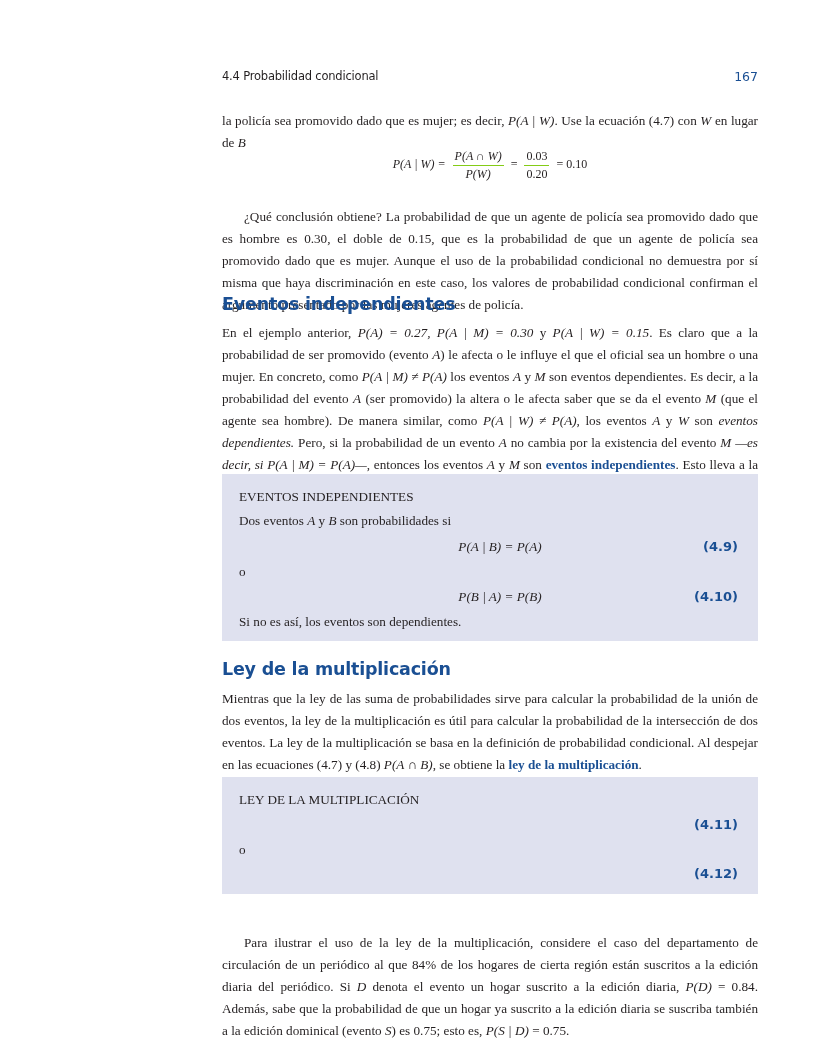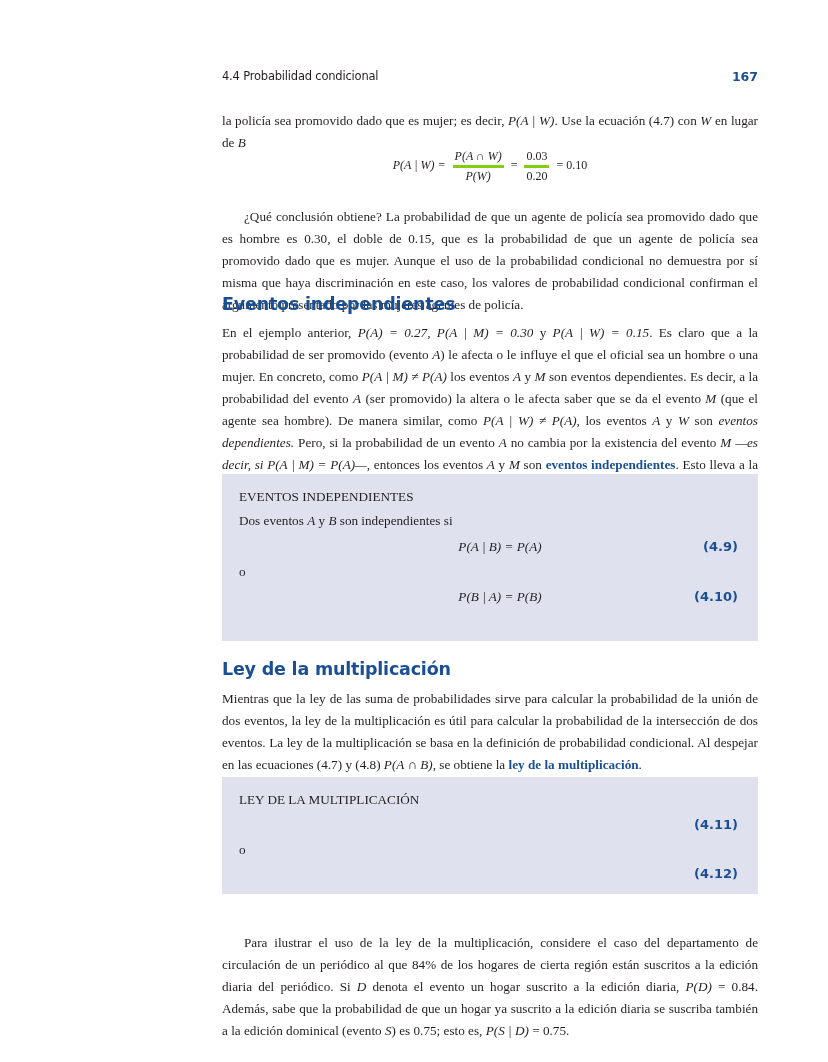--- a/index.html
+++ b/index.html
@@ -2,31 +2,31 @@
 <html><head>
 <meta charset="utf-8">
 <style>
   html, body { margin: 0; padding: 0; background: #ffffff; }
   body { width: 828px; height: 1062px; position: relative; overflow: hidden;
          font-family: "Liberation Serif", "DejaVu Serif", serif; color: #231f20; }
   .page { position: absolute; left: 222px; top: 0; width: 536px; }
   .running-head { position: absolute; top: 69px; left: 0; width: 536px; height: 18px;
          font-family: "DejaVu Sans", "Liberation Sans", sans-serif; font-size: 11.5px; color: #231f20; }
   .running-head .sec { position: absolute; left: 0; top: 0; letter-spacing: -0.2px; }
-  .running-head .pgnum { position: absolute; right: 0; top: 0; font-weight: bold; color: #1a4f93; font-size: 12.5px; }
+  .running-head .pgnum { position: absolute; right: 0; top: 0; font-weight: normal; color: #1a4f93; font-size: 12.5px; }
   .block { position: absolute; left: 0; width: 536px; }
   p.txt { margin: 0; font-size: 13.2px; line-height: 22px; text-align: justify; }
   p.indent { text-indent: 22px; }
   .i { font-style: italic; }
   .kw { color: #1a4f93; font-weight: bold; }
   h2.sect { margin: 0; font-family: "DejaVu Sans", "Liberation Sans", sans-serif; font-weight: bold;
             color: #1a4f93; font-size: 17.5px; letter-spacing: -0.2px; }
   .eq-center { position: absolute; left: 0; width: 536px; text-align: center; font-size: 12px; }
   .frac { display: inline-block; vertical-align: middle; text-align: center; margin: 0 4px; }
-  .frac .num { display: block; border-bottom: 3px solid #84cc16; padding: 0 2px 1px; }
+  .frac .num { display: block; border-bottom: 1px solid #84cc16; padding: 0 2px 1px; }
   .frac .den { display: block; padding-top: 1px; }
   .box { position: absolute; left: 0; width: 536px; background: #dfe1ef; }
   .box .label { position: absolute; left: 17px; font-size: 13.2px; }
   .box .eq { position: absolute; left: 0; width: 556px; text-align: center; font-size: 13.2px; }
   .box .eqnum { position: absolute; right: 20px; font-family: "DejaVu Sans", "Liberation Sans", sans-serif;
                 font-weight: bold; color: #1a4f93; font-size: 13px; }
 </style>
 </head>
 <body>
 
@@ -56,26 +56,27 @@
   <div class="block" style="top:294px;">
     <h2 class="sect">Eventos independientes</h2>
   </div>
 
   <div class="block" style="top:322px;">
     <p class="txt"><span>En el ejemplo anterior, </span><span class="i">P(A) = 0.27, P(A | M) = 0.30</span><span> y </span><span class="i">P(A | W) = 0.15</span><span>. Es claro que a la probabilidad de ser promovido (evento </span><span class="i">A</span><span>) le afecta o le influye el que el oficial sea un hombre o una mujer. En concreto, como </span><span class="i">P(A | M) ≠ P(A)</span><span> los eventos </span><span class="i">A</span><span> y </span><span class="i">M</span><span> son eventos dependientes. Es decir, a la probabilidad del evento </span><span class="i">A</span><span> (ser promovido) la altera o le afecta saber que se da el evento </span><span class="i">M</span><span> (que el agente sea hombre). De manera similar, como </span><span class="i">P(A | W) ≠ P(A)</span><span>, los eventos </span><span class="i">A</span><span> y </span><span class="i">W</span><span> son </span><span class="i">eventos dependientes.</span><span> Pero, si la probabilidad de un evento </span><span class="i">A</span><span> no cambia por la existencia del evento </span><span class="i">M —es decir, si P(A | M) = P(A)—</span><span>, entonces los eventos </span><span class="i">A</span><span> y </span><span class="i">M</span><span> son </span><span class="kw">eventos independientes</span><span>. Esto lleva a la definición de la independencia de dos eventos.</span></p>
   </div>
 
   <div class="box" style="top:474px; height:167px;">
     <div class="label" style="top:15px;">EVENTOS INDEPENDIENTES</div>
-    <div class="label" style="top:39px;"><span>Dos eventos </span><span class="i">A</span><span> y </span><span class="i">B</span><span> son independientes si</span></div>
+    <div class="label" style="top:39px;"><span>Dos eventos </span><span class="i">A</span><span> y </span><span class="i">B</span><span> son probabilidades si</span></div>
     <div class="eq i" style="top:65px;">P(A | B) = P(A)</div>
     <div class="eqnum" style="top:65px;">(4.9)</div>
     <div class="label" style="top:90px;">o</div>
     <div class="eq i" style="top:115px;">P(B | A) = P(B)</div>
     <div class="eqnum" style="top:115px;">(4.10)</div>
+    <div class="label" style="top:140px;">Si no es así, los eventos son dependientes.</div>
   </div>
 
   <div class="block" style="top:659px;">
     <h2 class="sect">Ley de la multiplicación</h2>
   </div>
 
   <div class="block" style="top:688px;">
     <p class="txt"><span>Mientras que la ley de las suma de probabilidades sirve para calcular la probabilidad de la unión de dos eventos, la ley de la multiplicación es útil para calcular la probabilidad de la intersección de dos eventos. La ley de la multiplicación se basa en la definición de probabilidad condicional. Al despejar en las ecuaciones (4.7) y (4.8) </span><span class="i">P(A ∩ B)</span><span>, se obtiene la </span><span class="kw">ley de la multiplicación</span><span>.</span></p>
   </div>
 

